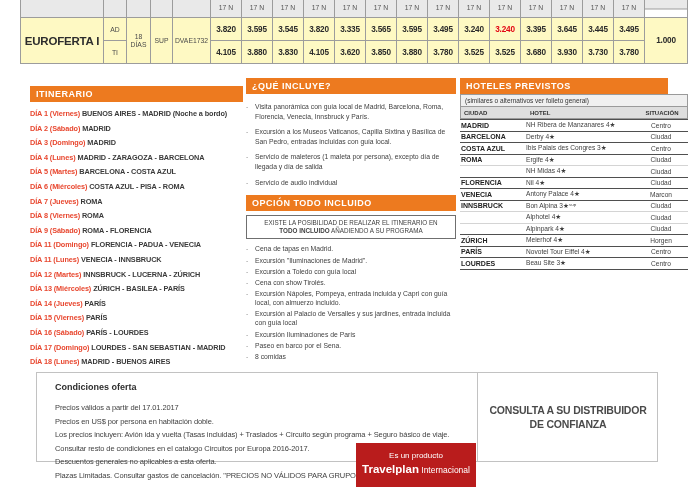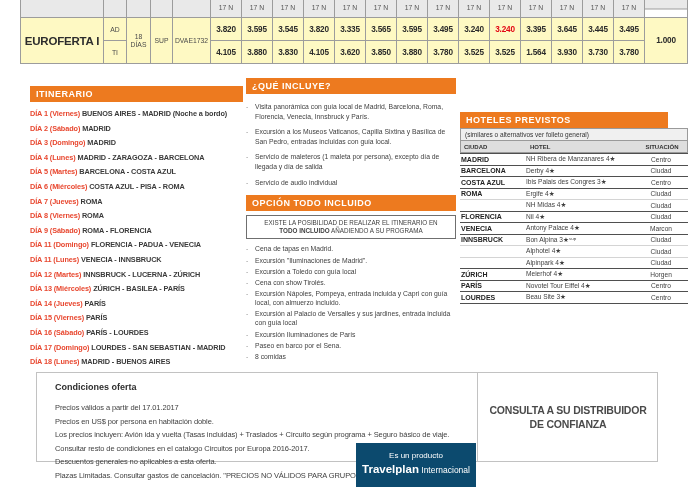--- a/index.html
+++ b/index.html
@@ -34,42 +34,42 @@
   #allinc{position:absolute;left:246px;top:195px;width:210px;}
   .li{display:flex;font-size:6.8px;line-height:9.6px;color:#3f3f3f;}
   .li .dash{width:9px;flex:none;color:#8a8a8a;}
   #includes .li{margin-bottom:6px;}
   #allinc .li{margin-bottom:1.8px;line-height:9.3px;}
   .note{border:1px solid #6f6f6f;margin:4px 0 5px;padding:3px 6px;text-align:center;
         font-size:6.3px;line-height:8.2px;color:#3f3f3f;}
   #allinc .list{margin-top:0;}
   
   #hotels{position:absolute;left:460px;top:78px;width:240px;}
-  #hotels .bar{width:208px;margin-top:34px;}
+  #hotels .bar{width:208px;}
   #hotels .subtitle{width:228px;box-sizing:border-box;border:1px solid #9a9a9a;background:#f0f0f0;
         font-size:6.5px;color:#333;padding:2px 4px;}
   .hgrid{display:grid;grid-template-columns:66px 110px 50px;width:228px;box-sizing:border-box;align-items:center;}
   #hotels .hheader{background:#dedede;border:1px solid #9a9a9a;border-top:none;height:12px;}
   .hh{font-size:6px;font-weight:bold;color:#333;padding-left:3px;}
   #hotels .rows{width:228px;border-bottom:1px solid #4f4f4f;}
   .hrow{height:11.5px;border-top:1px solid #d4d4d4;}
   .hrow.group{border-top:1px solid #4f4f4f;}
   .hcity{font-weight:bold;font-size:7px;color:#232323;padding-left:1px;white-space:nowrap;}
   .hname{font-size:6.6px;color:#3f3f3f;white-space:nowrap;}
   .hloc{font-size:6.6px;color:#3f3f3f;text-align:center;}
   
   #bottombox{position:absolute;left:36px;top:372px;width:622px;height:90px;border:1px solid #c2c2c2;box-sizing:border-box;}
   #condleft{position:absolute;left:0;top:0;width:441px;height:100%;border-right:1px solid #c2c2c2;
         box-sizing:border-box;padding:9px 0 0 18px;}
   .ctitle{font-weight:bold;font-size:9px;color:#2e2e2e;margin-bottom:9px;}
   .cline{font-size:7.5px;color:#3f3f3f;line-height:13.6px;white-space:nowrap;letter-spacing:-.1px;}
   #consulta{position:absolute;left:441px;top:0;width:180px;height:100%;display:flex;flex-direction:column;
         justify-content:center;text-align:center;font-weight:bold;font-size:10.5px;line-height:14px;
         color:#4a4a4a;letter-spacing:-.2px;}
-  #badge{position:absolute;left:356px;top:443px;width:120px;height:44px;background:#0c4a6e;color:#fff;
+  #badge{position:absolute;left:356px;top:443px;width:120px;height:44px;background:#b91c1c;color:#fff;
         text-align:center;box-sizing:border-box;padding-top:7px;}
   .badge1{font-size:8px;line-height:12px;}
   .badge2{font-size:8.5px;line-height:14px;}
   .badge2 b{font-size:11.5px;}
 </style>
 </head>
 <body>
 
 <div id="pricewrap">
   <table id="pricetable">
@@ -148,21 +148,21 @@
       <td class="p">4.105</td>
       <td class="p">3.880</td>
       <td class="p">3.830</td>
       <td class="p">4.105</td>
       <td class="p">3.620</td>
       <td class="p">3.850</td>
       <td class="p">3.880</td>
       <td class="p">3.780</td>
       <td class="p">3.525</td>
       <td class="p">3.525</td>
-      <td class="p">1.564</td>
+      <td class="p">3.680</td>
       <td class="p">3.930</td>
       <td class="p">3.730</td>
       <td class="p">3.780</td>
     </tr>
   </tbody>
     </table>
 </div>
 
 <div id="itinerary">
   <div class="bar">ITINERARIO</div>

